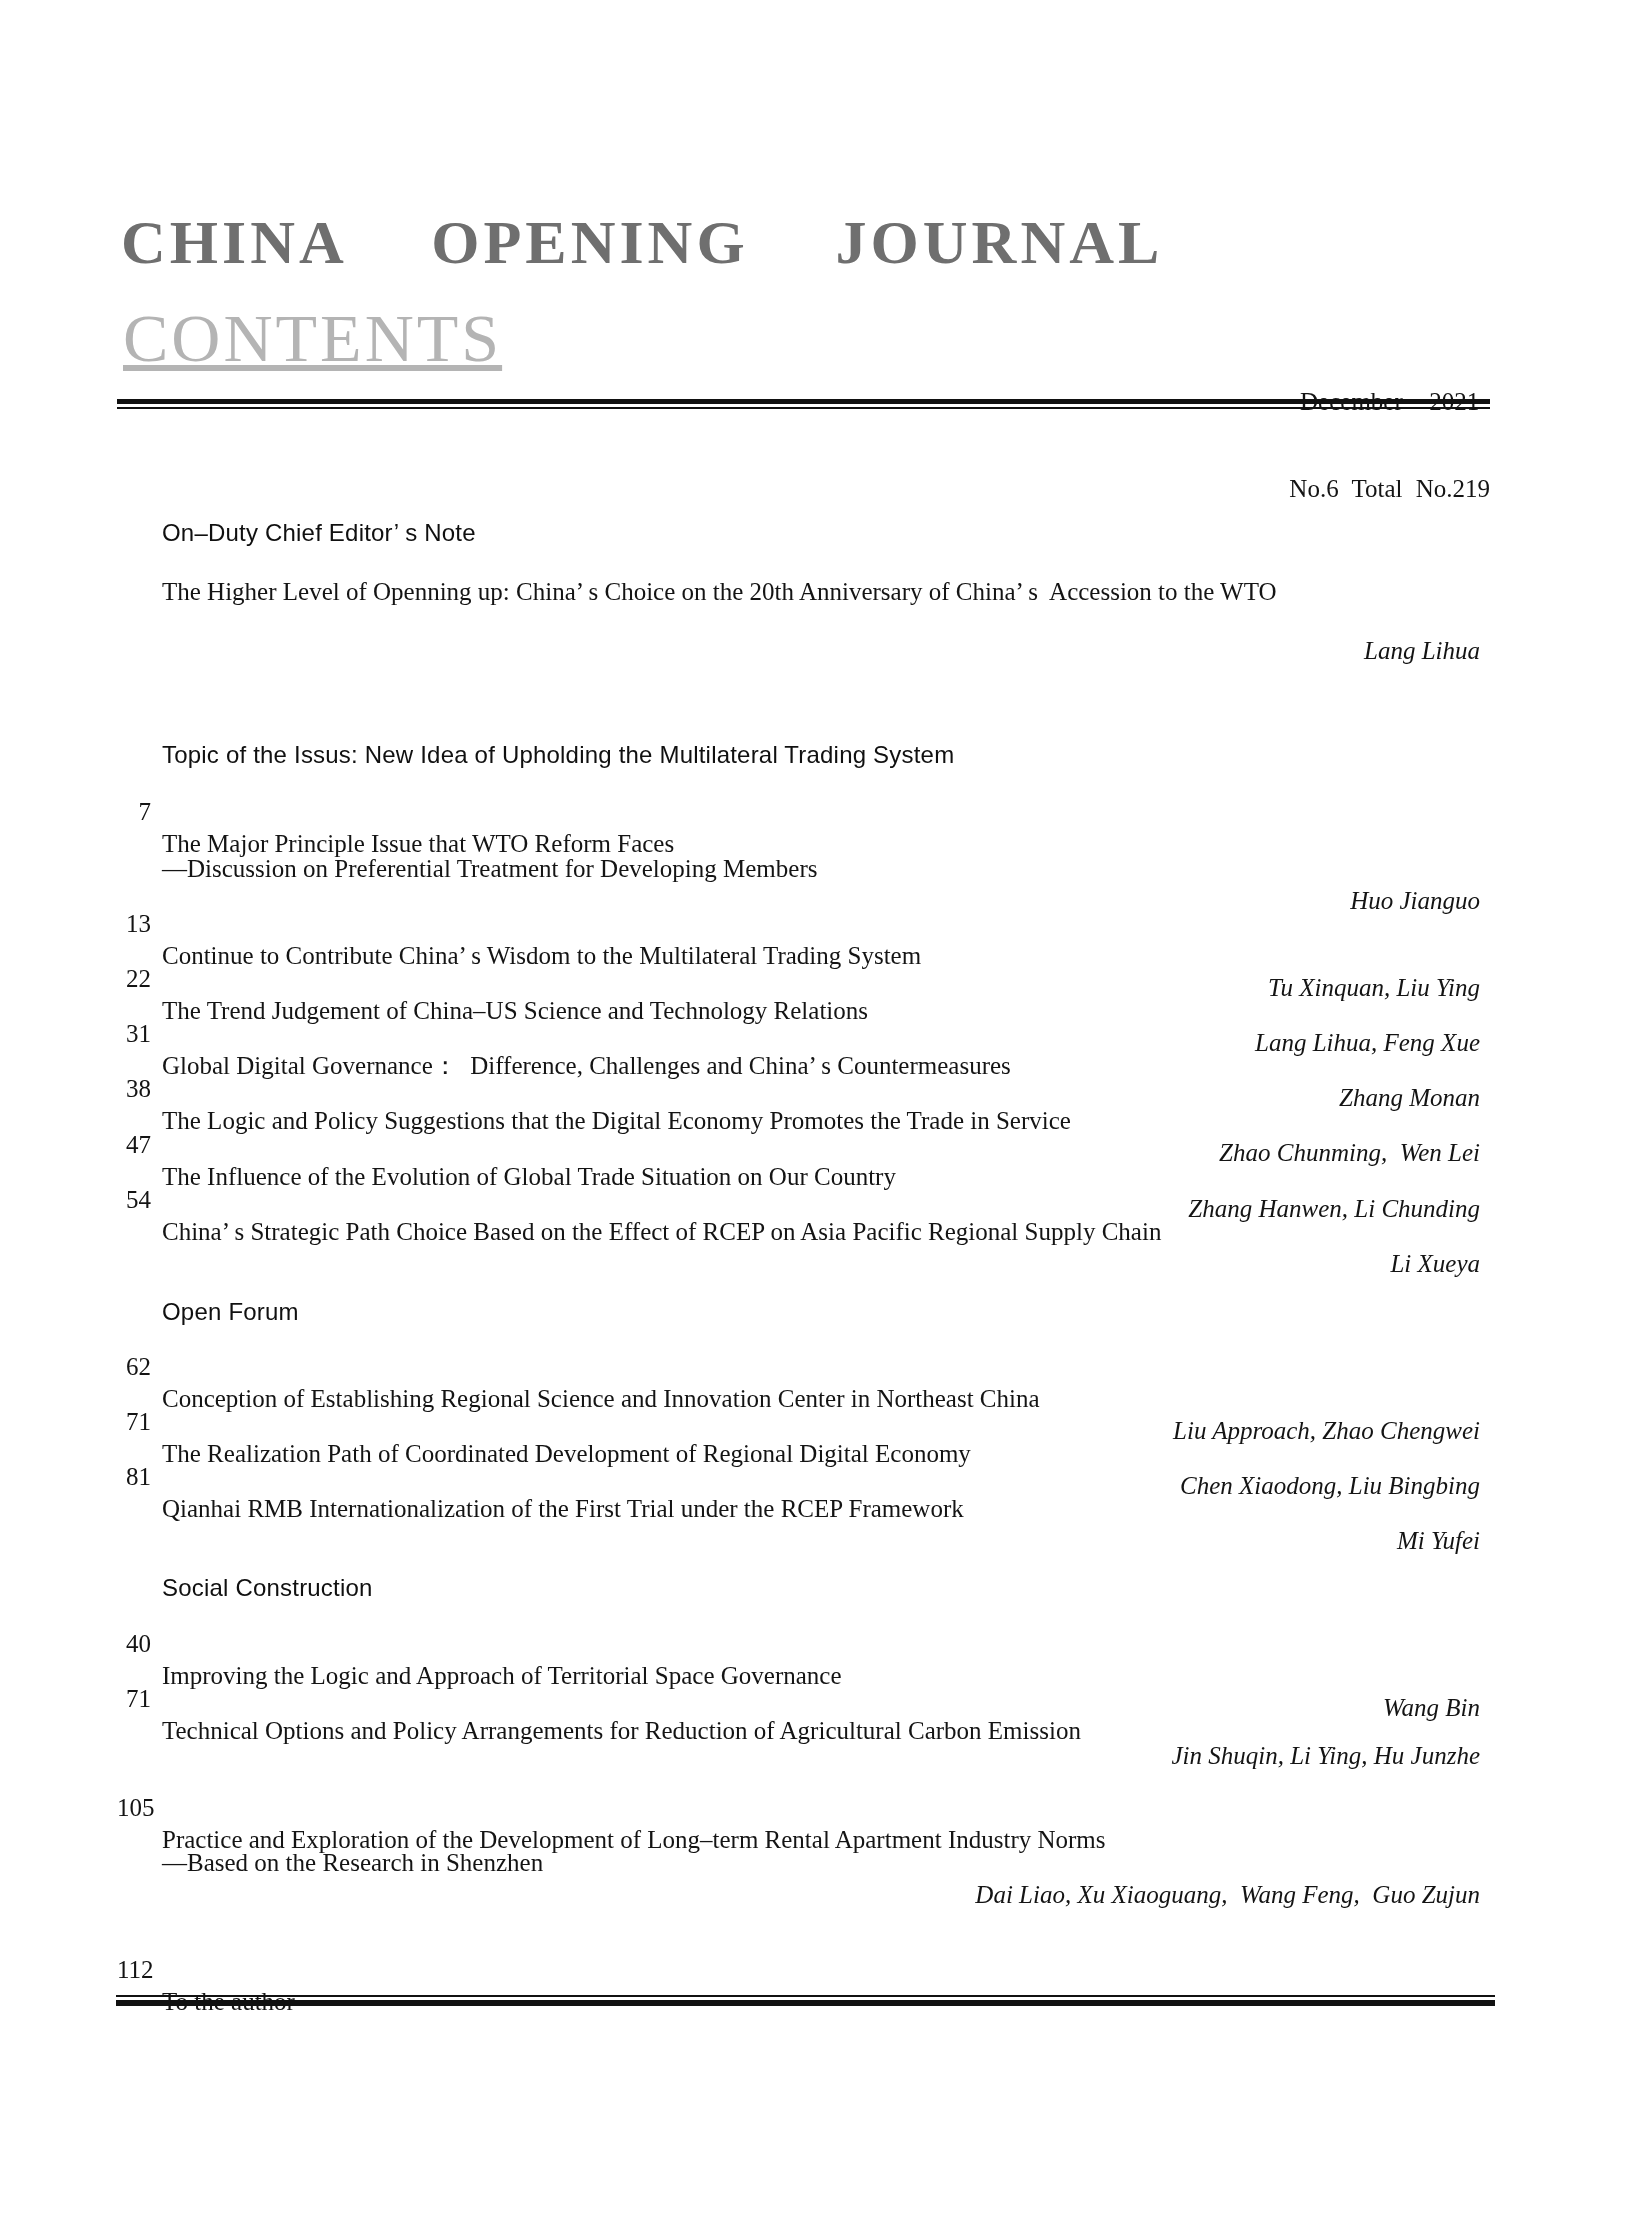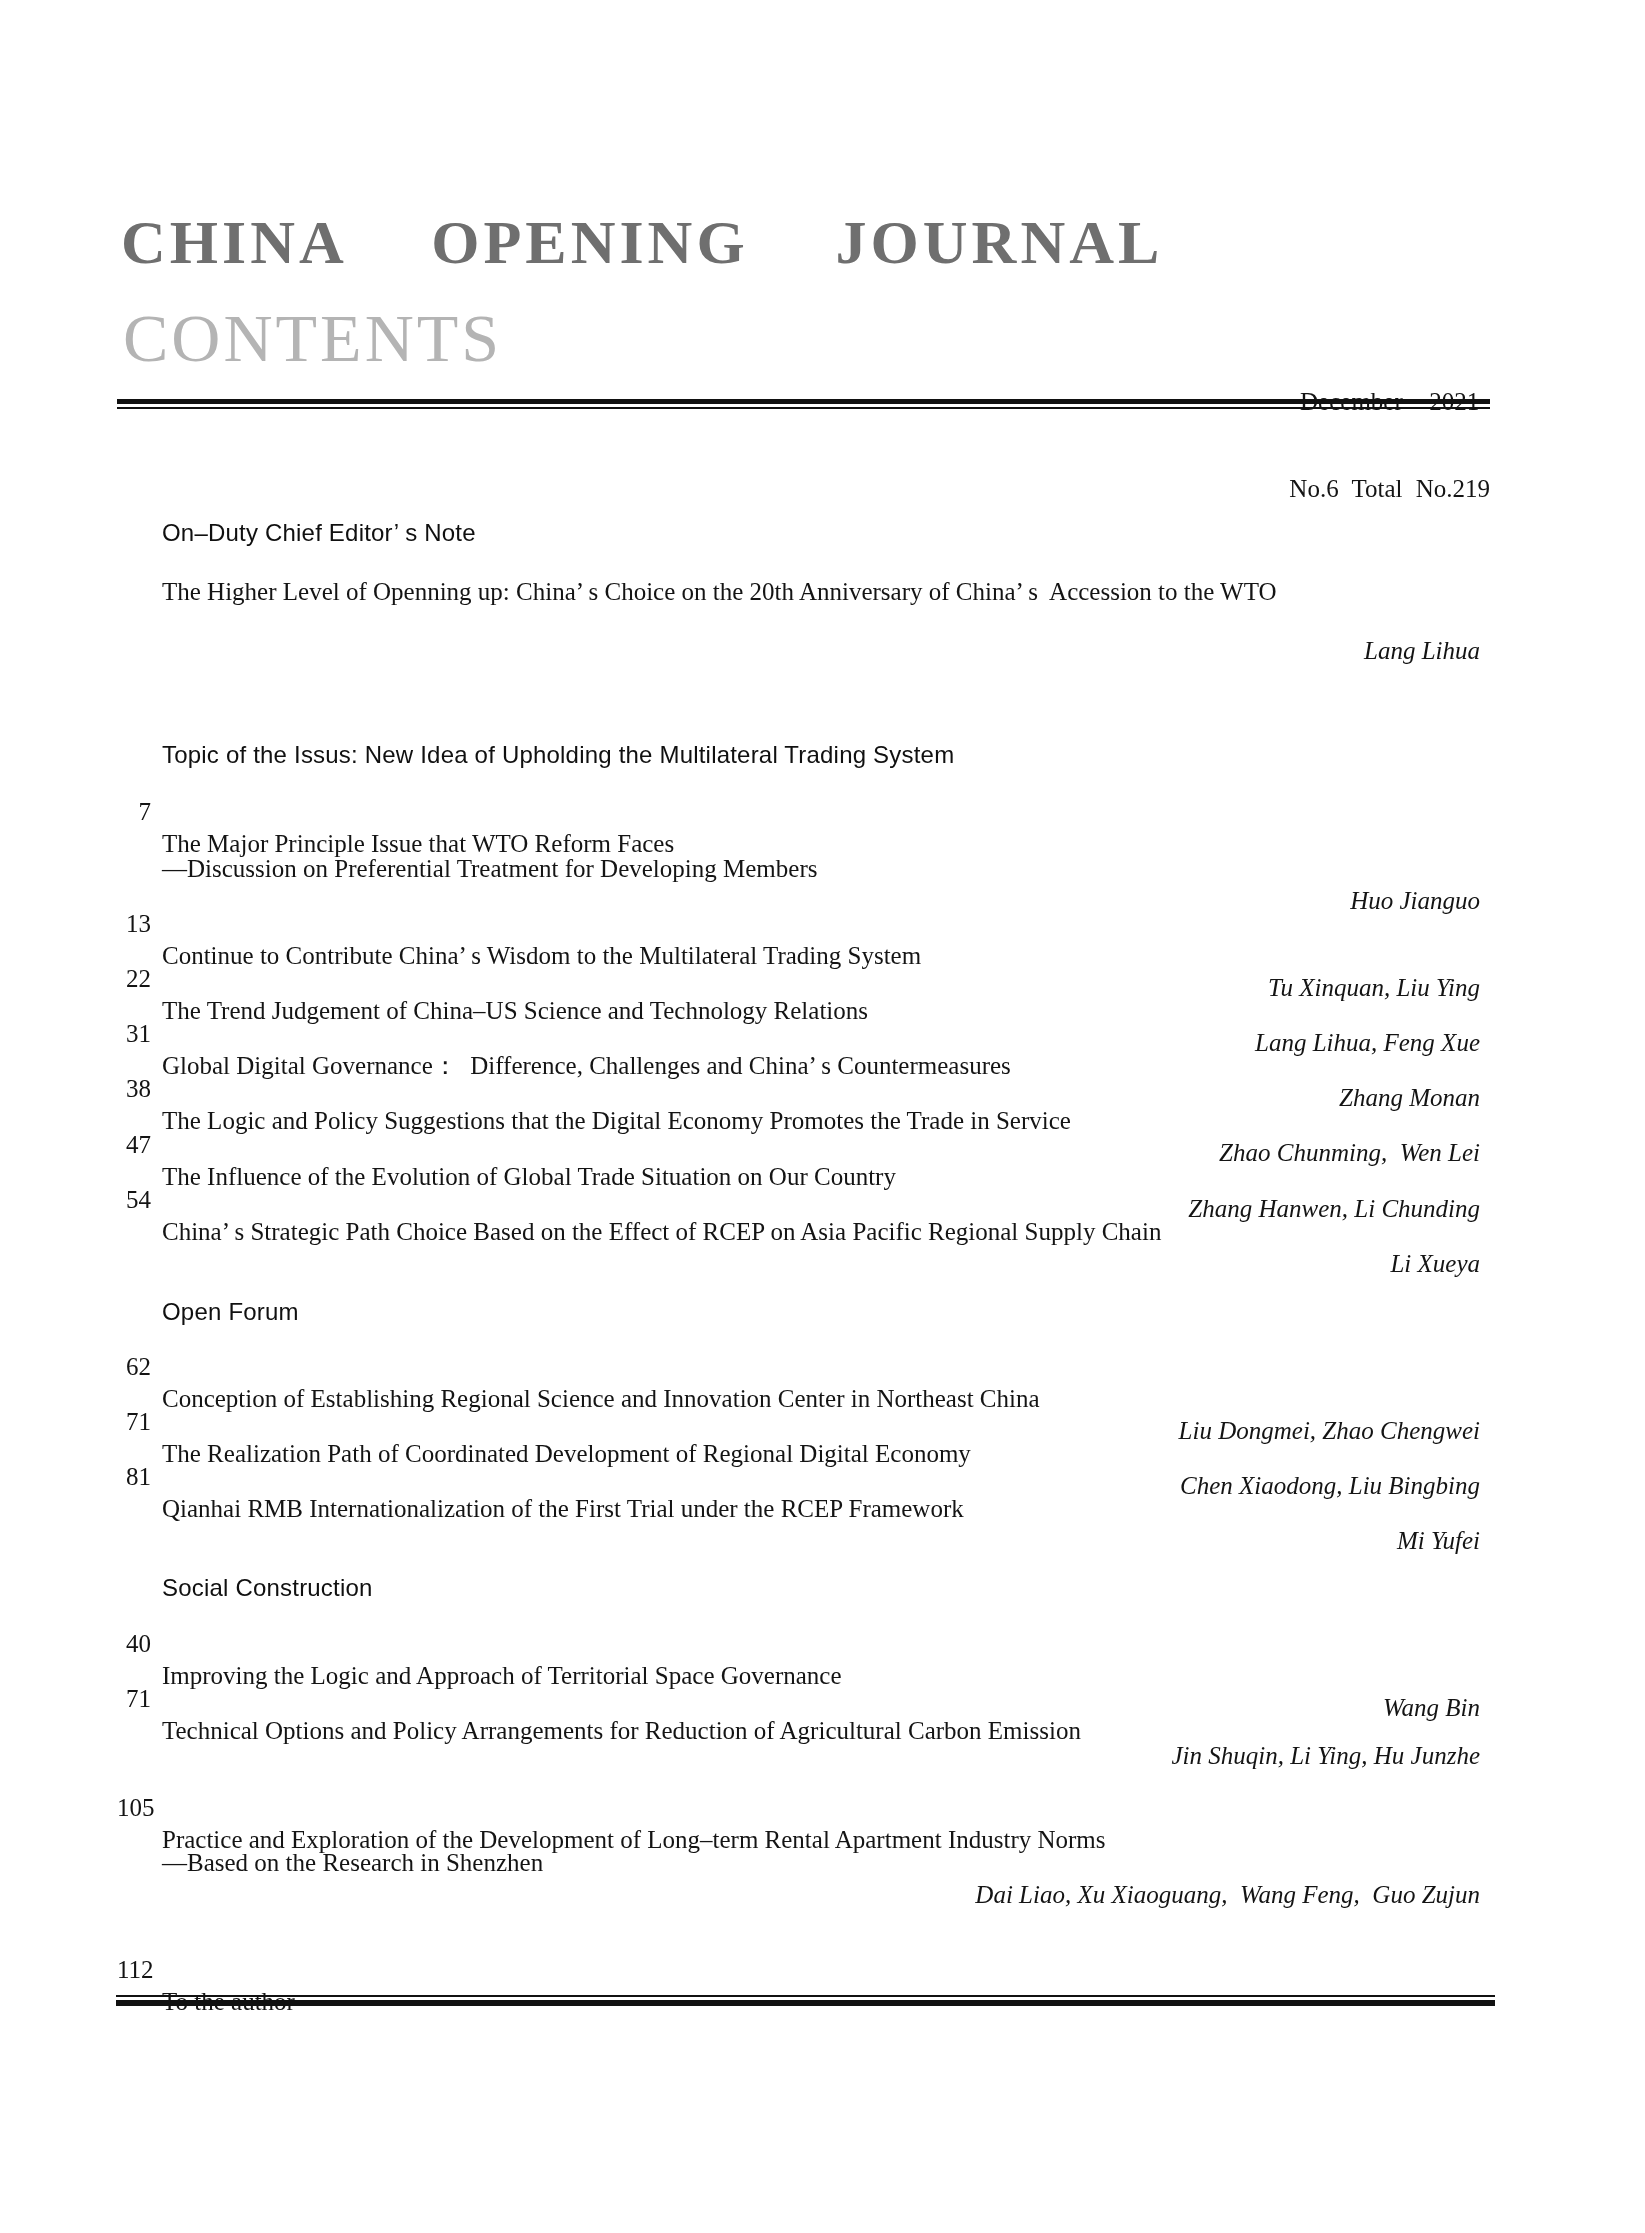--- a/index.html
+++ b/index.html
@@ -19,21 +19,21 @@
     color:#6f6f6f;
     letter-spacing:4px;word-spacing:24px;
     white-space:pre;line-height:62px;
   }
   .contents-title{
     position:absolute;left:123px;top:302px;
     font-family:"Liberation Serif",serif;
     font-size:68px;font-weight:normal;
     color:#b4b4b4;
     letter-spacing:3px;
-    white-space:pre;line-height:72px;
+    white-space:pre;line-height:72px;text-decoration:underline;
   }
   .issue-info{
     position:absolute;right:156px;top:329px;
     text-align:center;
     font-size:25px;line-height:29px;
     word-spacing:7px;white-space:pre;
   }
   
   .rule-top{
     position:absolute;left:117px;top:399px;width:1373px;height:3px;
@@ -121,21 +121,21 @@
     <span class="title">China’ s Strategic Path Choice Based on the Effect of RCEP on Asia Pacific Regional Supply Chain</span>
     <span class="author">Li Xueya</span>
   </div>
 
   <div class="line sec-heading" style="top:1264px">
     <span class="htxt">Open Forum</span>
   </div>
   <div class="line" style="top:1319px">
     <span class="num">62</span>
     <span class="title">Conception of Establishing Regional Science and Innovation Center in Northeast China</span>
-    <span class="author">Liu Dongmei, Zhao Chengwei</span>
+    <span class="author">Liu Approach, Zhao Chengwei</span>
   </div>
   <div class="line" style="top:1374px">
     <span class="num">71</span>
     <span class="title">The Realization Path of Coordinated Development of Regional Digital Economy</span>
     <span class="author">Chen Xiaodong, Liu Bingbing</span>
   </div>
   <div class="line" style="top:1429px">
     <span class="num">81</span>
     <span class="title">Qianhai RMB Internationalization of the First Trial under the RCEP Framework</span>
     <span class="author">Mi Yufei</span>

